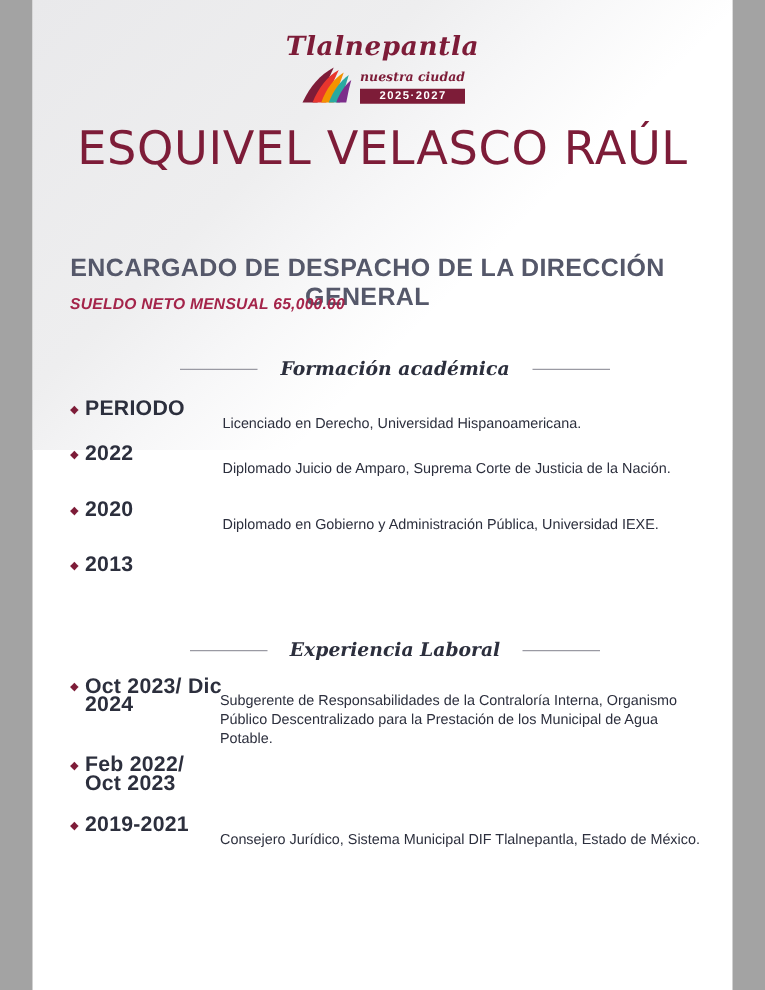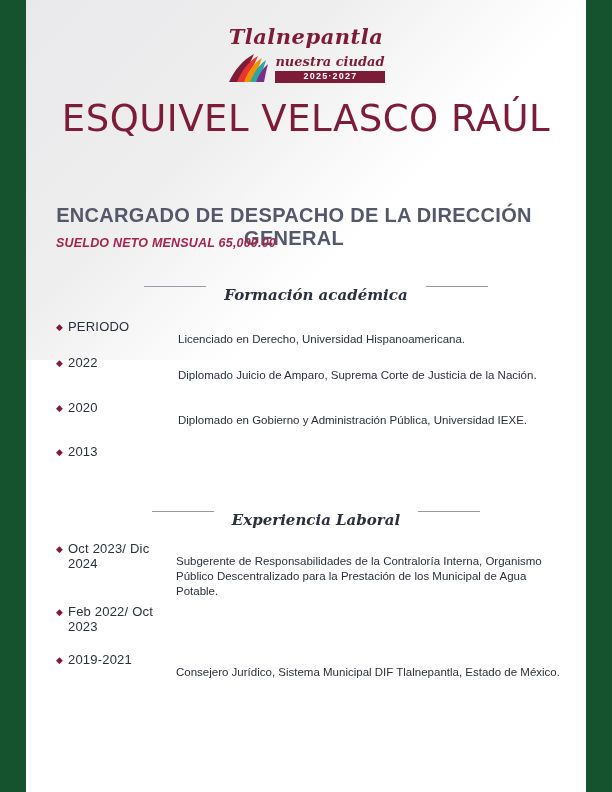--- a/index.html
+++ b/index.html
@@ -10,21 +10,21 @@
     width: 612px;
     height: 792px;
     background: #7d1c38;
     font-family: "Liberation Sans", sans-serif;
     overflow: hidden;
   }
   .page {
     position: relative;
     width: 612px;
     height: 792px;
-    background: #14532d;
+    background: #a3a3a3;
   }
   .sheet {
     position: absolute;
     left: 26px;
     top: 0;
     width: 560px;
     height: 792px;
     background: #ffffff;
     overflow: hidden;
   }
@@ -74,21 +74,21 @@
     height: 34px;
   }
   .logo-sub {
     text-align: left;
     line-height: 1.05;
   }
   .logo-sub-1 {
     font-family: "DejaVu Serif", serif;
     font-style: italic;
     font-weight: bold;
-    font-size: 13px;
+    font-size: 10px;
     color: #7d1c38;
   }
   .logo-sub-2 {
     background: #7d1c38;
     color: #ffffff;
     font-size: 9px;
     font-weight: bold;
     letter-spacing: 1.2px;
     padding: 1px 4px 1px 5px;
     display: block;
@@ -133,21 +133,21 @@
     letter-spacing: .2px;
     font-style: italic;
   }
 
   
   .section-head {
     position: absolute;
     left: 100px;
     width: 380px;
     display: flex;
-    align-items: flex-start;
+    align-items: center;
     justify-content: center;
     gap: 18px;
   }
   .section-head .rule {
     flex: 0 0 62px;
     height: 1px;
     background: #9a9aa3;
   }
   .section-head .title {
     color: #2c2f3d;
@@ -171,22 +171,22 @@
   .bullet {
     flex: 0 0 12px;
     color: #7d1c38;
     font-size: 9px;
     line-height: 15px;
     padding-top: 1px;
   }
   .period {
     flex: 0 0 110px;
     color: #2c2f3d;
-    font-size: 13px;
-    font-weight: normal;
+    font-size: 17px;
+    font-weight: bold;
     line-height: 15px;
     letter-spacing: .2px;
   }
   .desc {
     flex: 1 1 auto;
     color: #2c2f3d;
     font-size: 11.5px;
     line-height: 15px;
     margin-top: 13px;
   }

